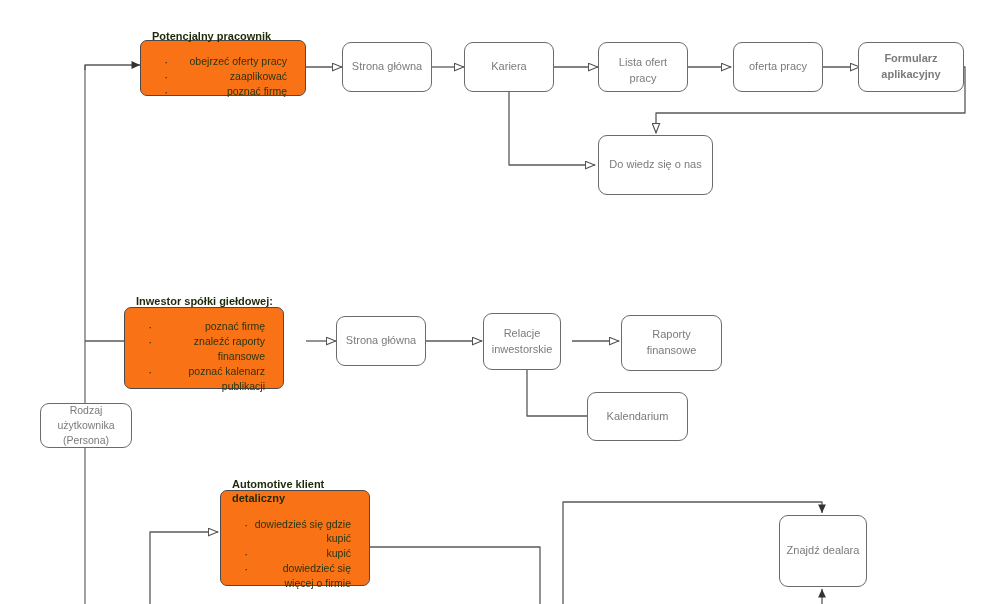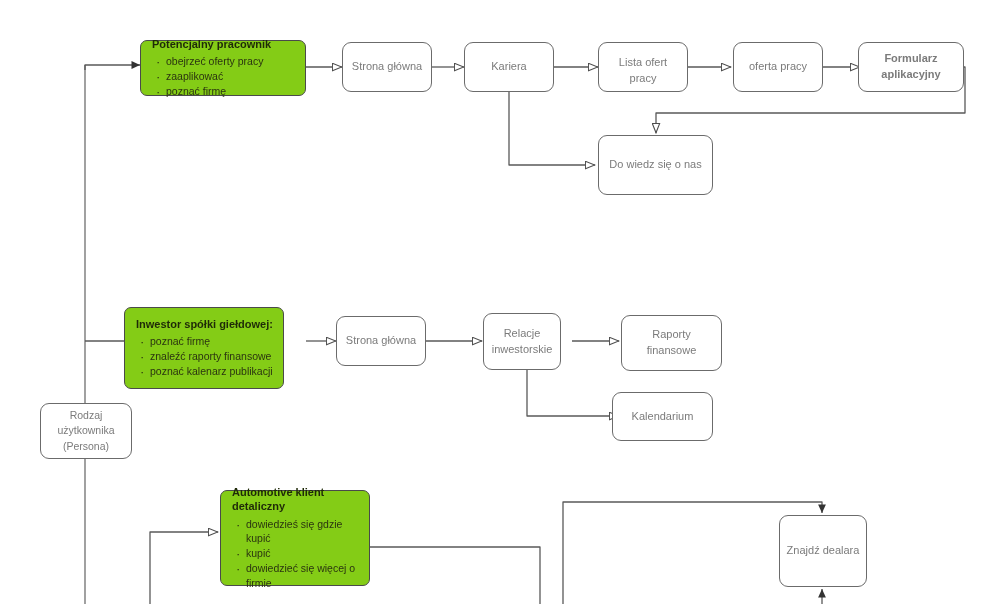--- a/index.html
+++ b/index.html
@@ -46,40 +46,41 @@
   .node .node-label {
     display: block;
     white-space: pre-line;
   }
   .persona-node {
     font-size: 10.5px;
   }
   .green-node {
     position: absolute;
     box-sizing: border-box;
-    background: #84cc16;
+    background: #f97316;
     border: 1.3px solid #4a4a4a;
     border-radius: 7px;
     padding: 9px 10px 9px 11px;
     color: #2f3a12;
     display: flex;
     flex-direction: column;
     justify-content: center;
   }
   .green-title {
     font-weight: bold;
     font-size: 11px;
     color: #1f2a08;
     margin-bottom: 3px;
     line-height: 1.3;
   }
   .green-list {
-    margin: 0;
+    margin: 8px;
     padding: 0;
     list-style: none;
+    text-align: right;
   }
   .green-list li {
     font-size: 10.5px;
     line-height: 1.42;
     color: #2b3510;
     padding-left: 14px;
     position: relative;
   }
   .green-list li::before {
     content: "\00B7";
@@ -140,21 +141,21 @@
 
       <path d="M370,547 L540,547 L540,604"></path>
 
       <path d="M563,604 L563,502 L822,502 L822,513" marker-end="url(#solid-arrow)"></path>
 
       <path d="M822,604 L822,589" marker-end="url(#solid-arrow)"></path>
 
     </g>
   </svg>
 
-  <div class="node persona-node" style="left:40px; top:403px; width:92px; height:56px;">
+  <div class="node persona-node" style="left:40px; top:403px; width:92px; height:45px;">
     <span class="node-label">Rodzaj
 użytkownika
 (Persona)</span>
   </div>
 
   <div class="green-node" style="left:140px; top:40px; width:166px; height:56px;">
     <div class="green-title">Potencjalny pracownik</div>
     <ul class="green-list">
       <li>obejrzeć oferty pracy</li>
       <li>zaaplikować</li>
@@ -212,21 +213,21 @@
   <div class="node" style="left:483px; top:313px; width:78px; height:57px;">
     <span class="node-label">Relacje
 inwestorskie</span>
   </div>
 
   <div class="node" style="left:621px; top:315px; width:101px; height:56px;">
     <span class="node-label">Raporty
 finansowe</span>
   </div>
 
-  <div class="node" style="left:612px; top:392px; width:101px; height:49px;">
+  <div class="node" style="left:587px; top:392px; width:101px; height:49px;">
     <span class="node-label">Kalendarium</span>
   </div>
 
   <div class="node" style="left:779px; top:515px; width:88px; height:72px;">
     <span class="node-label">Znajdź dealara</span>
   </div>
 
 </div>
 
 </body></html>

